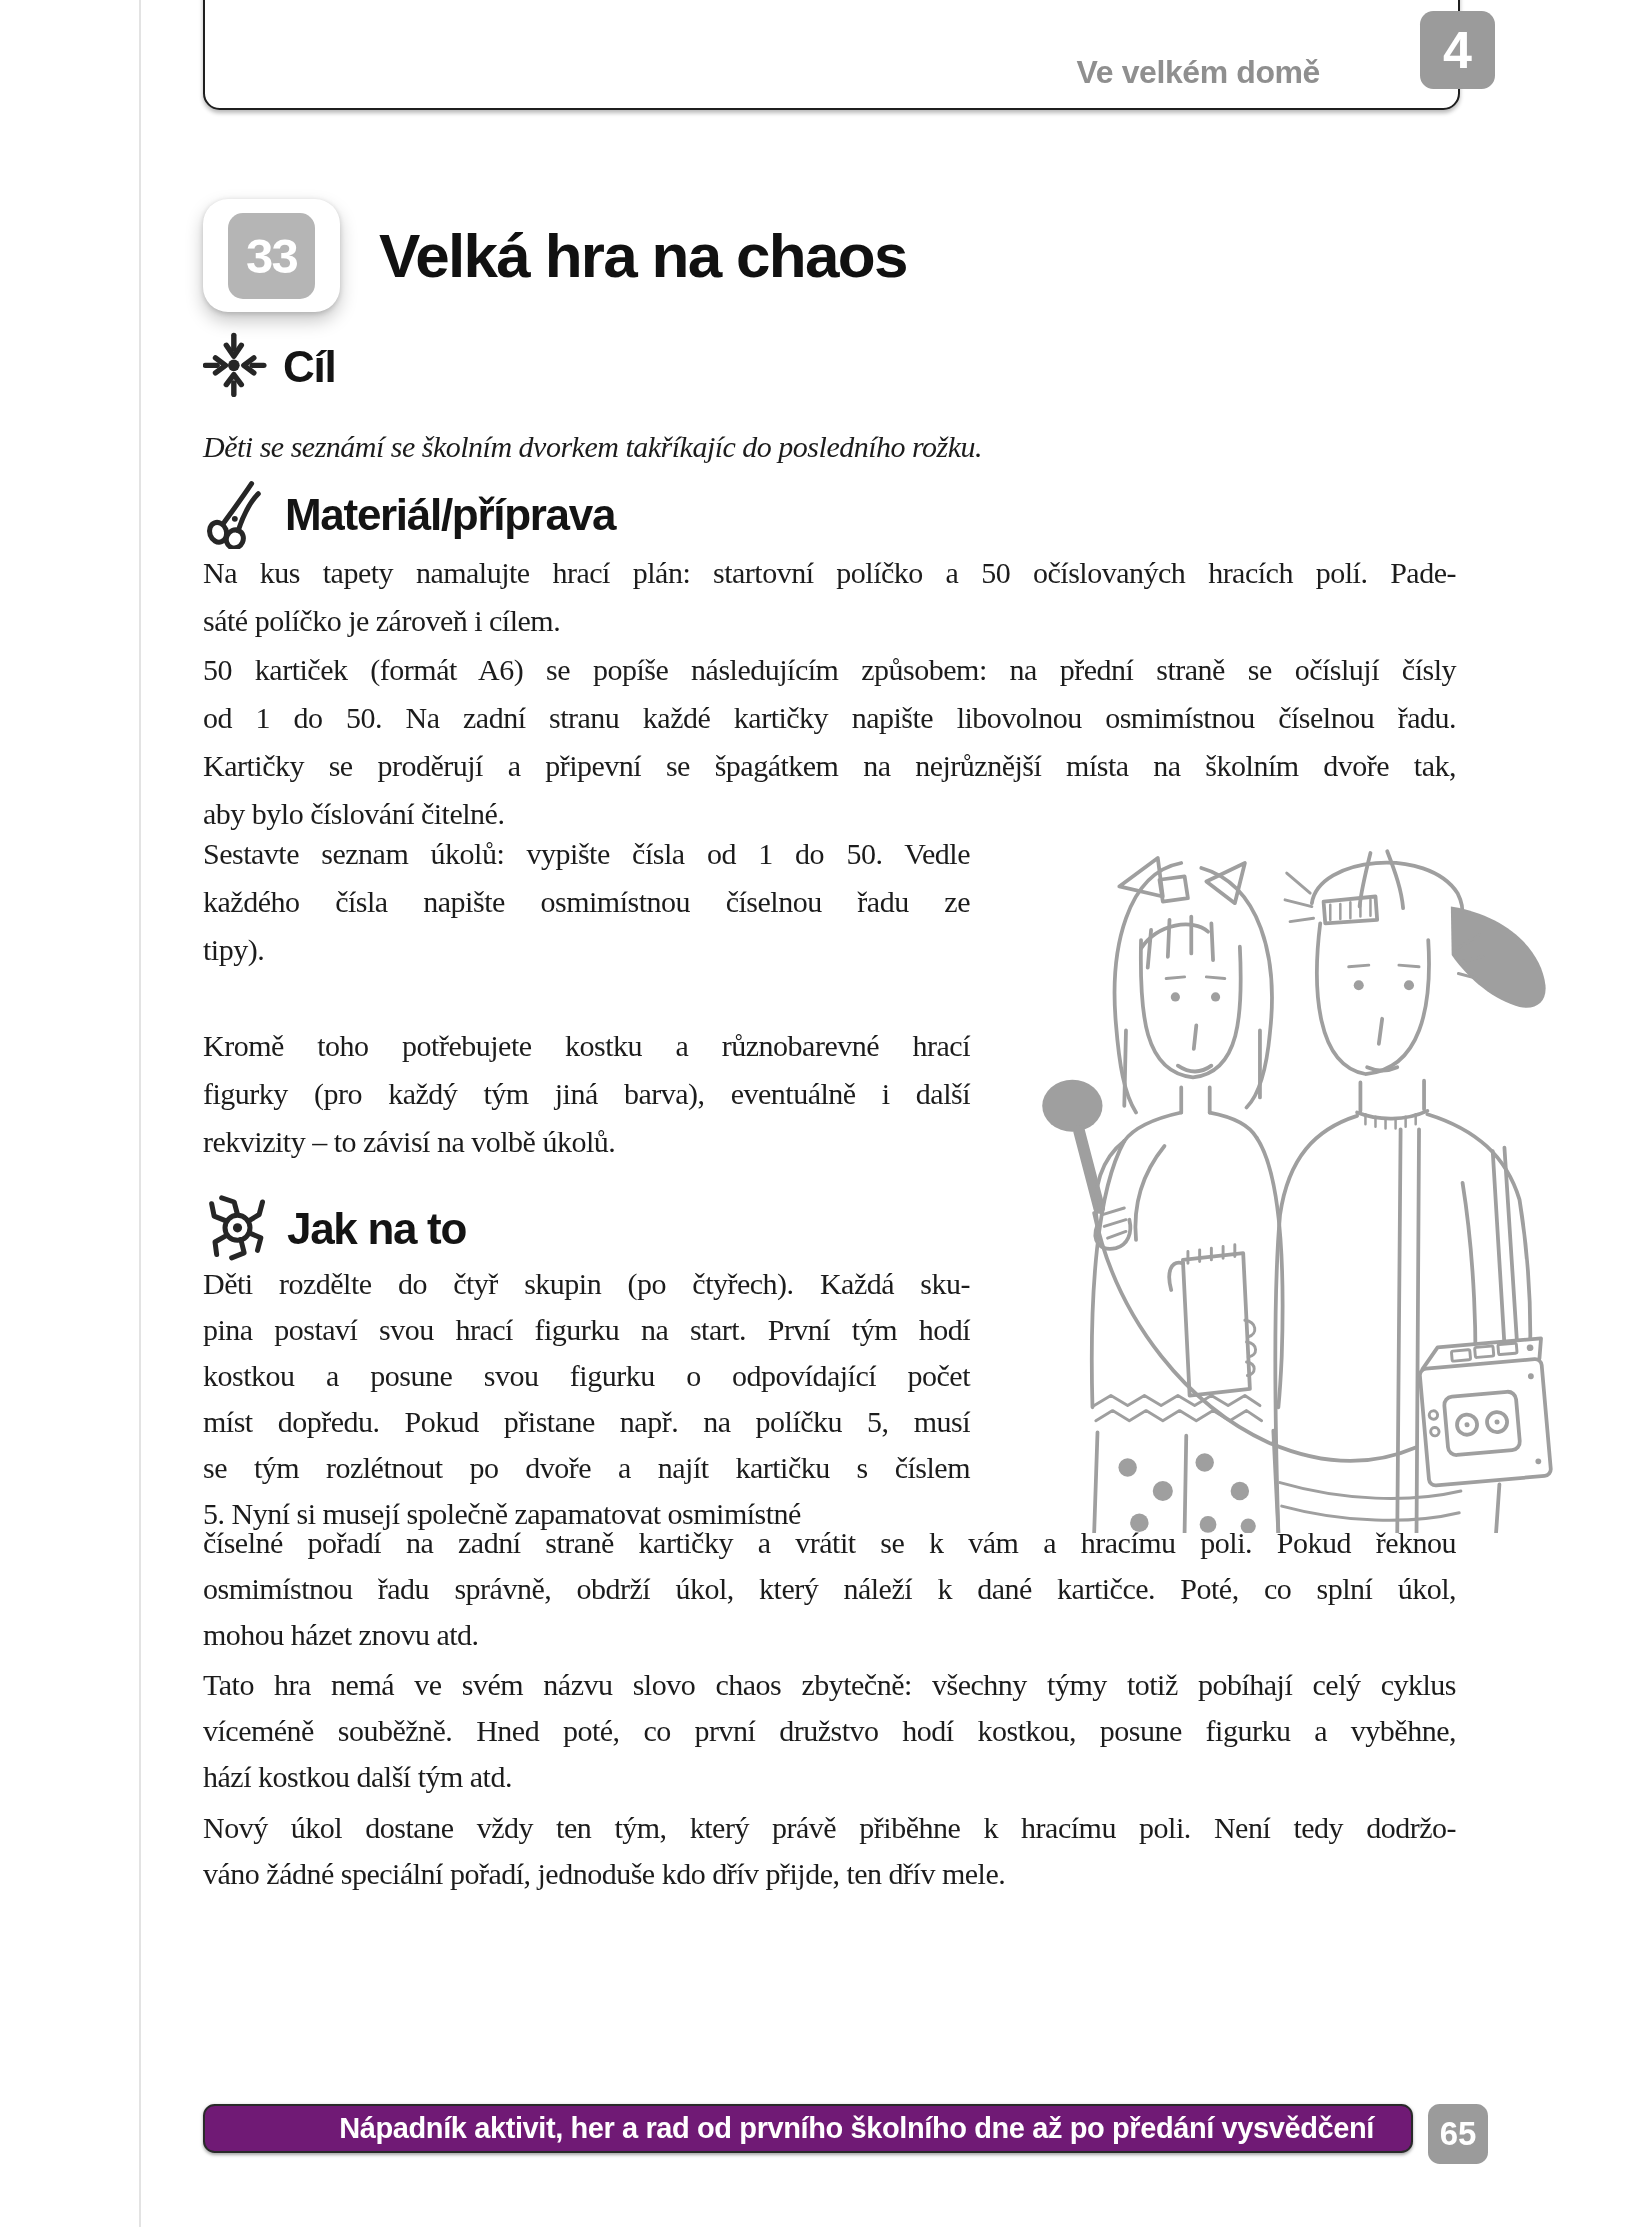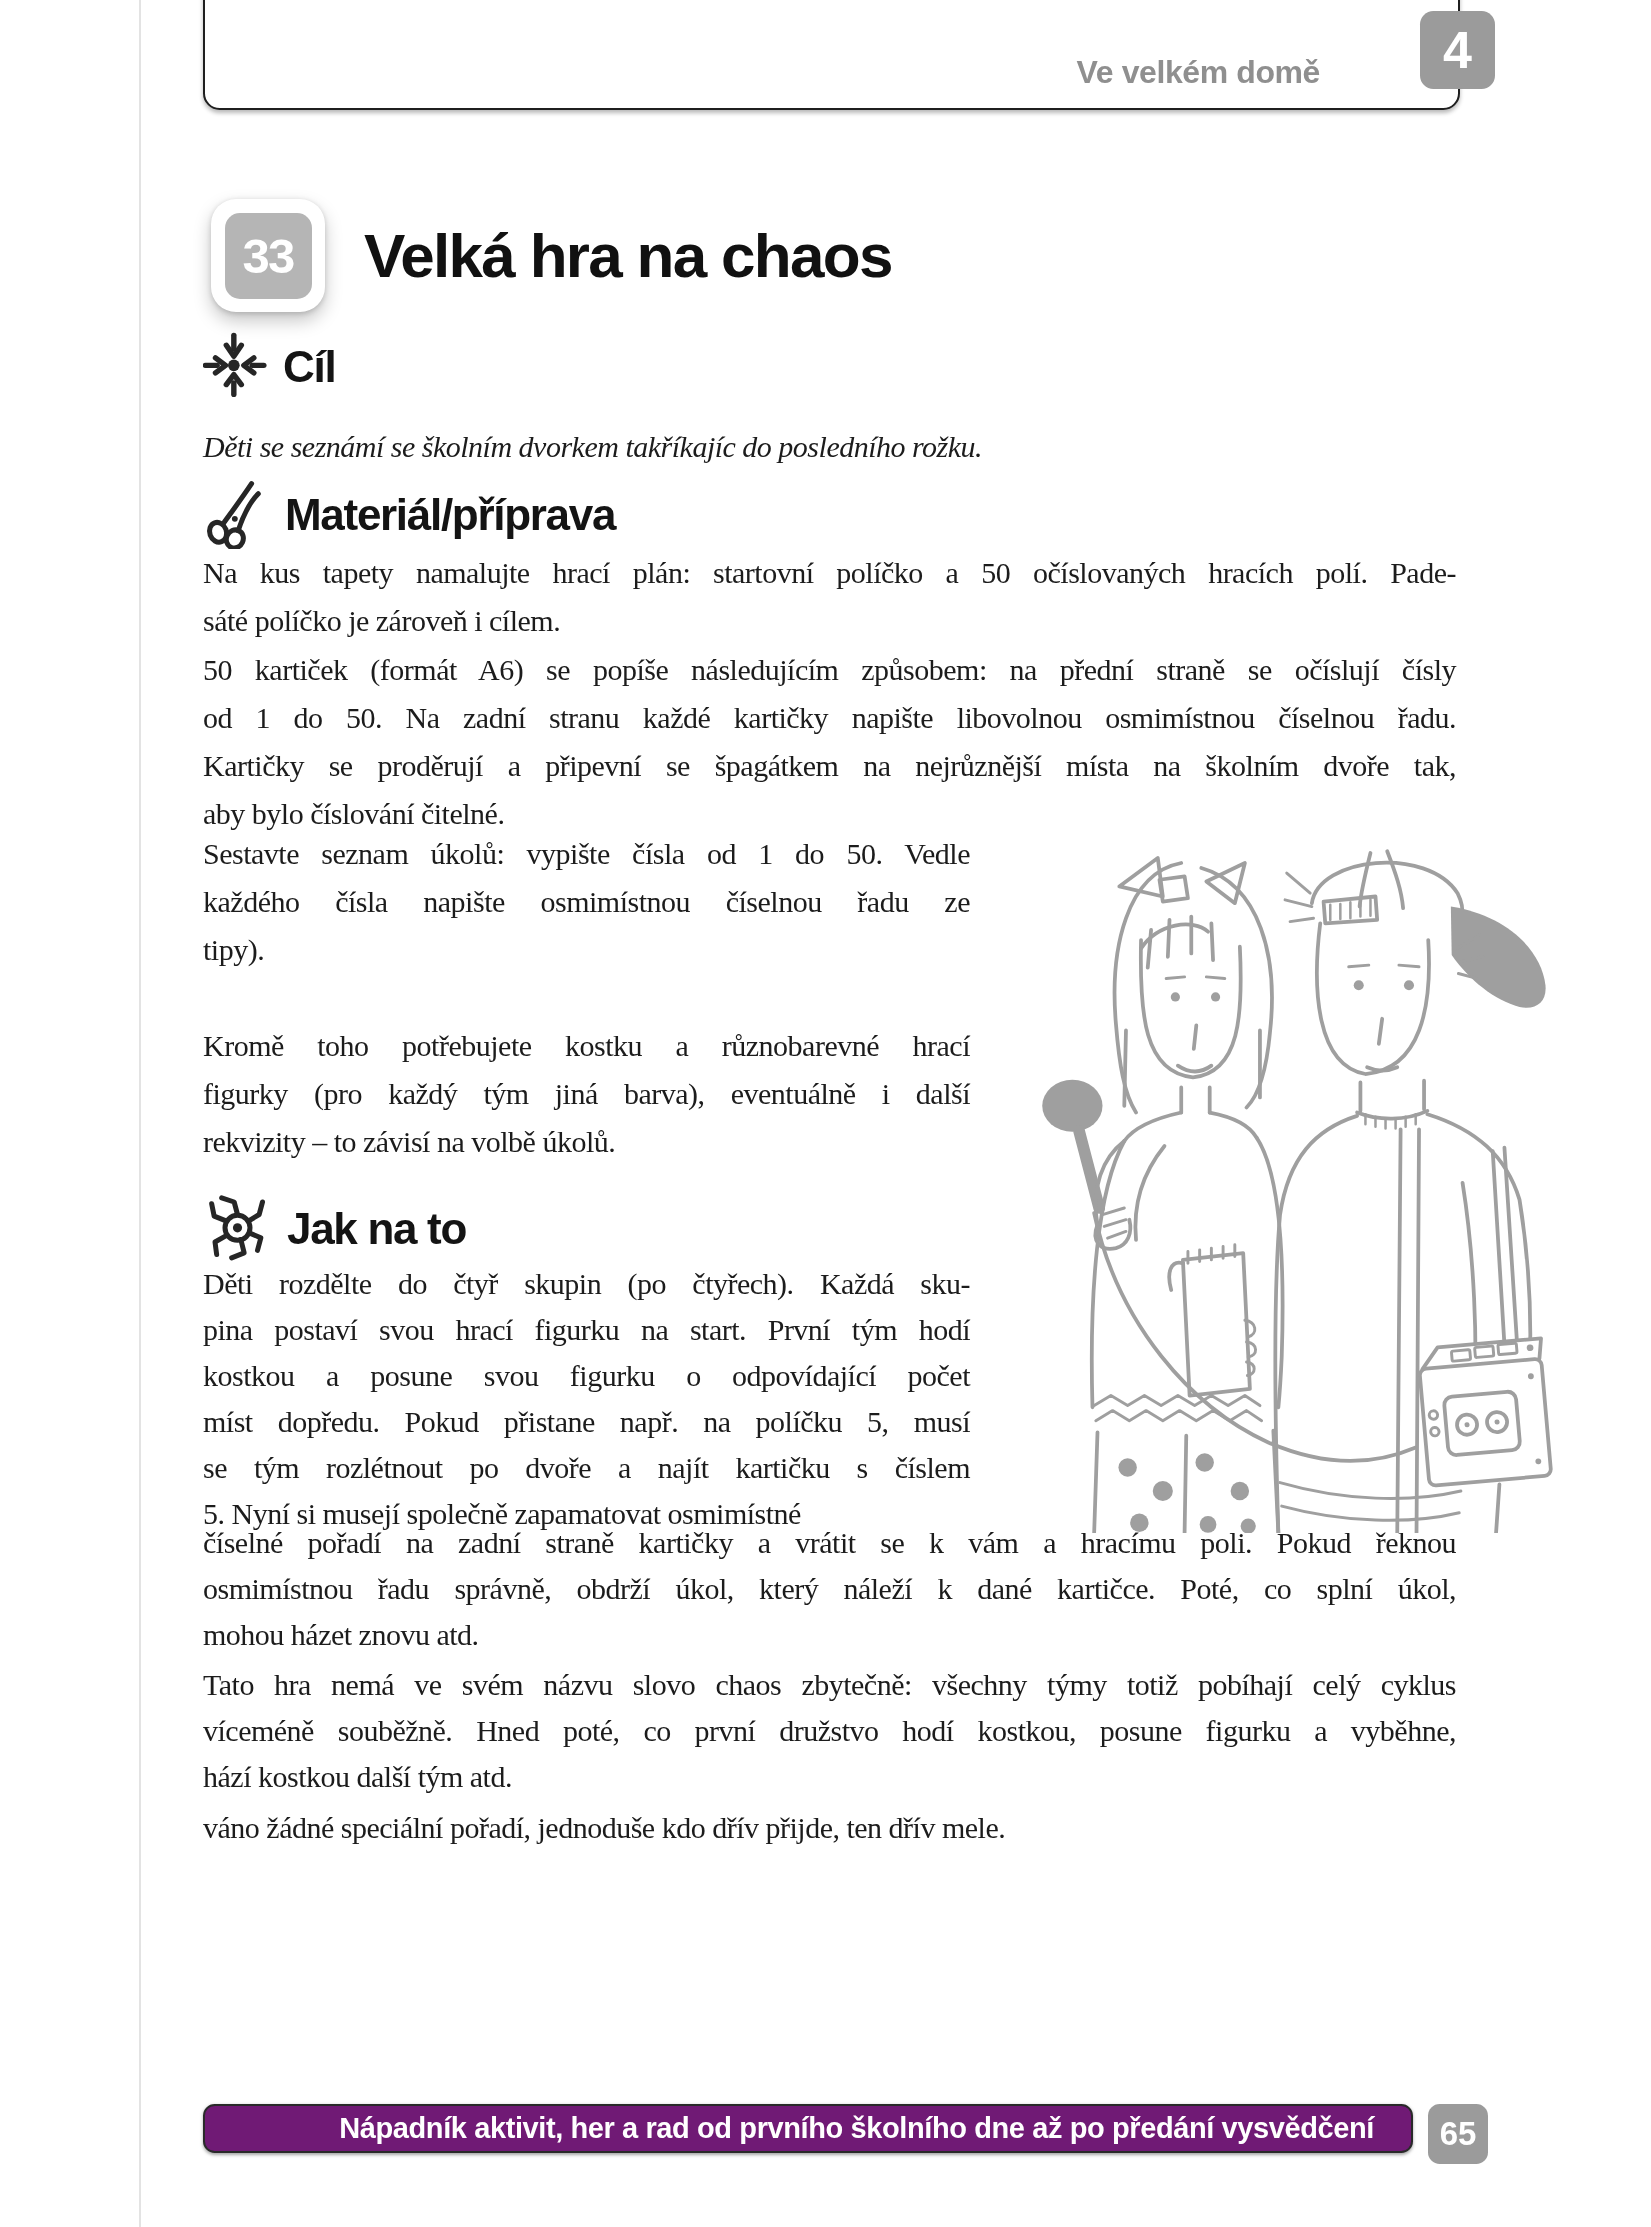--- a/index.html
+++ b/index.html
@@ -14,23 +14,23 @@
       box-shadow:0 2.5px 4.2px rgba(0,0,0,.28);}
   .header-title{position:absolute;right:138px;bottom:16.7px;
       font-family:"Liberation Sans",sans-serif;font-weight:bold;font-size:32px;
       color:#8f8f8f;letter-spacing:-0.4px;}
   .chapter-badge{position:absolute;left:1420px;top:11px;width:75px;height:78px;
       background:#9b9b9b;border-radius:13.4px;display:flex;align-items:center;justify-content:center;
       font-family:"Liberation Sans",sans-serif;font-weight:bold;font-size:52px;color:#ffffff;z-index:3;}
 
   
   .title-row{position:absolute;left:203px;top:199px;display:flex;align-items:center;}
-  .num-badge-outer{width:114px;height:113px;background:#ffffff;border-radius:25px;
+  .num-badge-outer{width:137px;height:113px;background:#ffffff;border-radius:25px;
       box-shadow:0 8.4px 18.4px rgba(0,0,0,.22), 0 1.7px 5px rgba(0,0,0,.15);
-      display:flex;align-items:center;justify-content:center;margin-left:8px;}
+      display:flex;align-items:center;justify-content:center;}
   .num-badge-inner{width:87px;height:86px;background:#b5b5b5;border-radius:15px;
       display:flex;align-items:center;justify-content:center;
       font-family:"Liberation Sans",sans-serif;font-weight:bold;font-size:49px;color:#ffffff;letter-spacing:-1.7px;}
   .page-title{margin-left:39px;font-family:"Liberation Sans",sans-serif;font-weight:bold;
       font-size:62px;color:#111;letter-spacing:-1.7px;white-space:nowrap;}
 
   
   .sec-head{position:absolute;left:203px;display:flex;align-items:center;}
   .sec-head .icon{flex:0 0 auto;}
   .sec-head .txt{margin-left:15px;font-family:"Liberation Sans",sans-serif;font-weight:bold;
@@ -157,20 +157,21 @@
       <div class="line">číselné pořadí na zadní straně kartičky a vrátit se k vám a hracímu poli. Pokud řeknou</div>
       <div class="line">osmimístnou řadu správně, obdrží úkol, který náleží k dané kartičce. Poté, co splní úkol,</div>
       <div class="line last">mohou házet znovu atd.</div>
     </div>
   <div class="para tight" style="top:1662px;">
       <div class="line">Tato hra nemá ve svém názvu slovo chaos zbytečně: všechny týmy totiž pobíhají celý cyklus</div>
       <div class="line">víceméně souběžně. Hned poté, co první družstvo hodí kostkou, posune figurku a vyběhne,</div>
       <div class="line last">hází kostkou další tým atd.</div>
     </div>
   <div class="para tight" style="top:1805px;">
+      <div class="line">Nový úkol dostane vždy ten tým, který právě přiběhne k hracímu poli. Není tedy dodržo-</div>
       <div class="line last">váno žádné speciální pořadí, jednoduše kdo dřív přijde, ten dřív mele.</div>
     </div>
 
   <div class="illu">
     <svg width="561" height="712" viewBox="0 0 670 850" fill="none" stroke="#9f9f9f" stroke-width="4.5" stroke-linecap="round" stroke-linejoin="round">
 
       <g>
 
         <path d="M152,78 L198,44 L204,90 Z"></path>
         <path d="M256,72 L302,50 L290,98 Z"></path>

